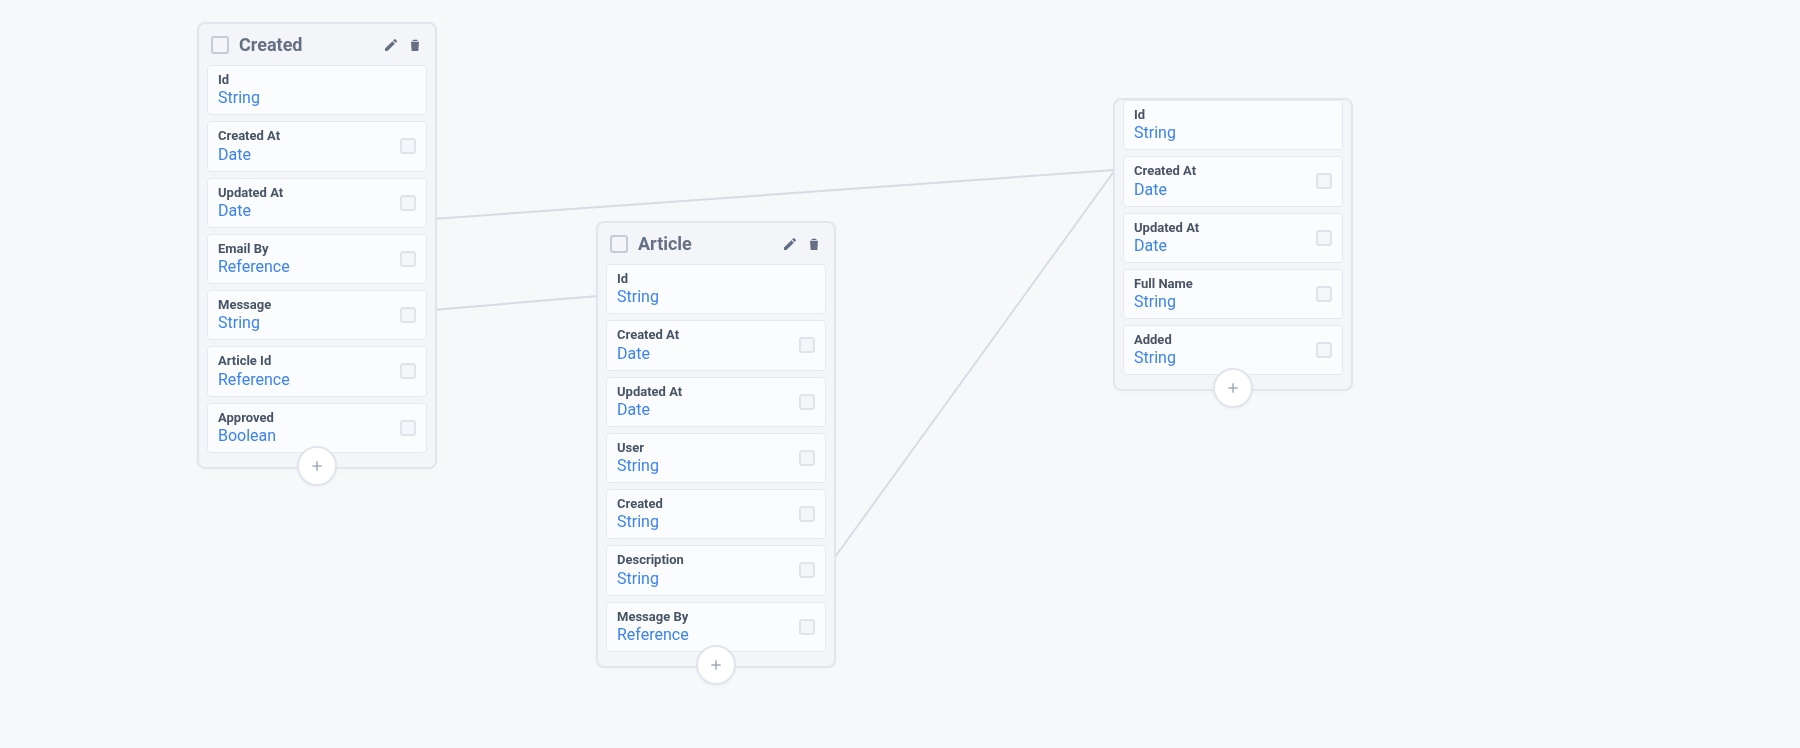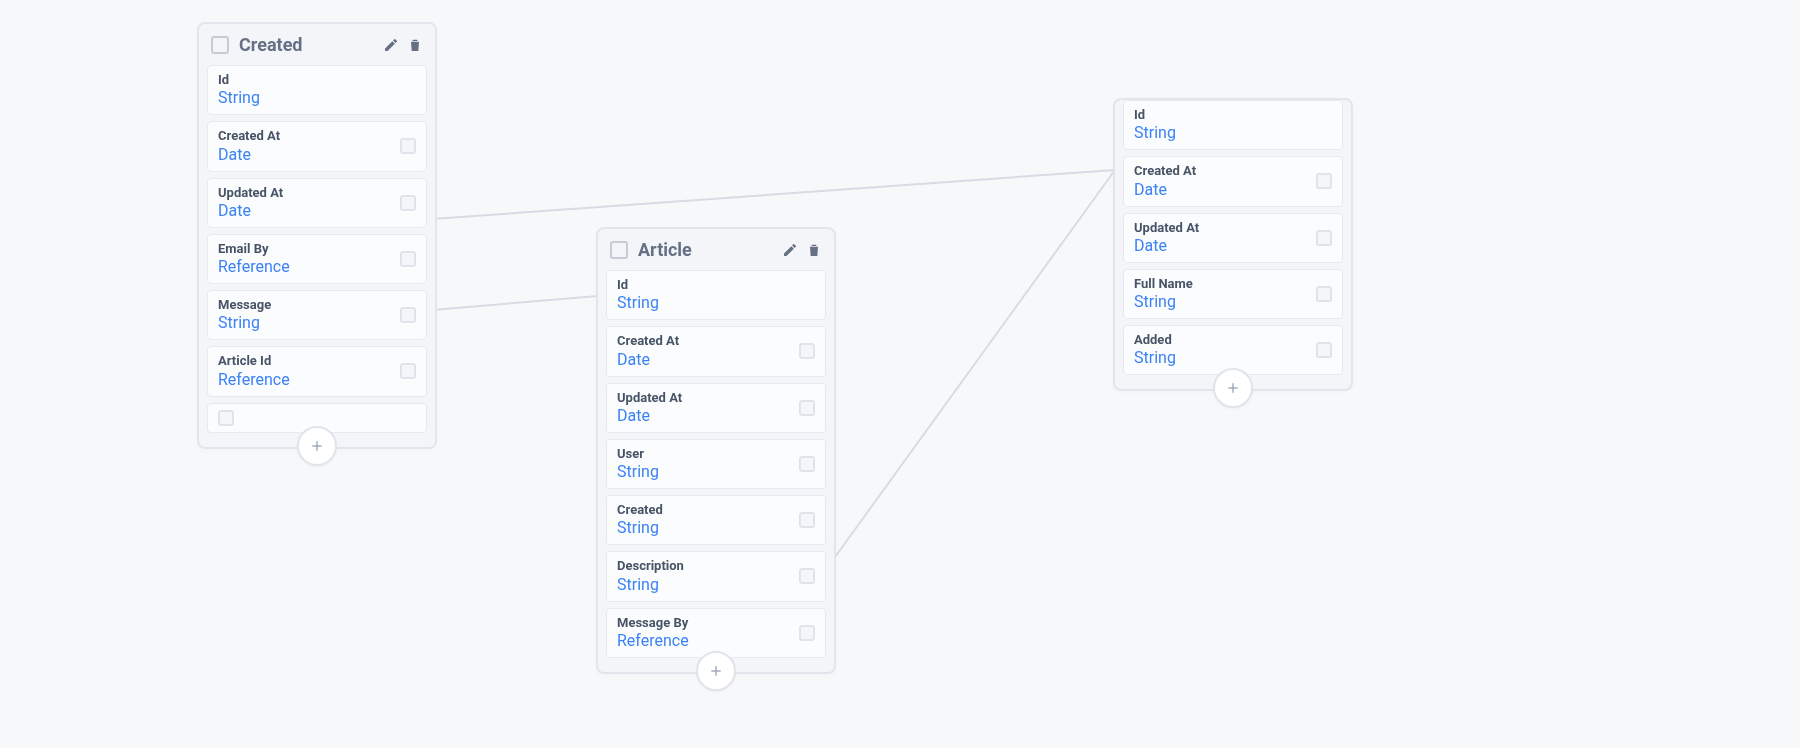--- a/index.html
+++ b/index.html
@@ -115,32 +115,36 @@
           <div class="field-handle"></div>
         </div>
     <div class="field-row">
           <div class="field-text">
             <div class="field-name">Article Id</div>
             <div class="field-type">Reference</div>
           </div>
           <div class="field-handle"></div>
         </div>
     <div class="field-row">
+          <div class="field-text">
+            <div class="field-name">Approved</div>
+            <div class="field-type">Boolean</div>
+          </div>
           <div class="field-handle"></div>
         </div>
   </div>
   <div class="add-btn">
         <svg viewBox="0 0 24 24" fill="none" stroke="currentColor" stroke-width="2">
           <line x1="12" y1="5" x2="12" y2="19"></line>
           <line x1="5" y1="12" x2="19" y2="12"></line>
         </svg>
       </div>
 </div>
 
-<div class="entity-card" style="left:596px;top:227px">
+<div class="entity-card" style="left:596px;top:221px">
   <div class="entity-header">
     <div class="checkbox"></div>
     <div class="title">Article</div>
     <div class="icon">
           <svg viewBox="0 0 24 24" fill="currentColor">
             <path d="M3 17.25V21h3.75L17.81 9.94l-3.75-3.75L3 17.25zM20.71 7.04a1 1 0 0 0 0-1.41l-2.34-2.34a1 1 0 0 0-1.41 0l-1.83 1.83 3.75 3.75 1.83-1.83z"></path>
           </svg>
         </div>
     <div class="icon">
           <svg viewBox="0 0 24 24" fill="currentColor">

